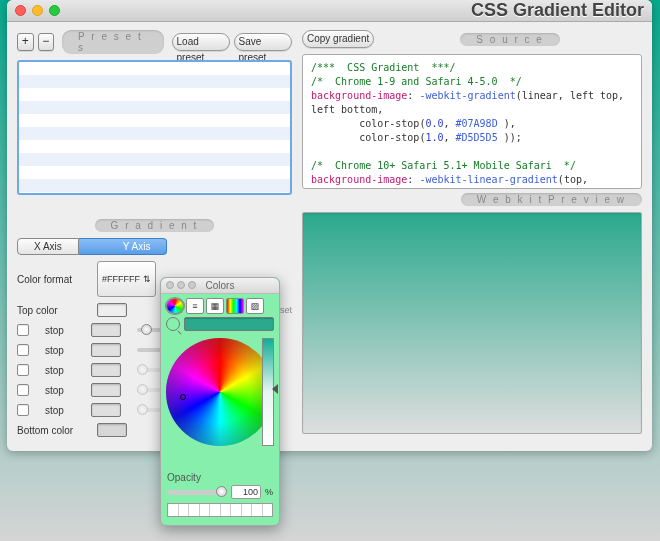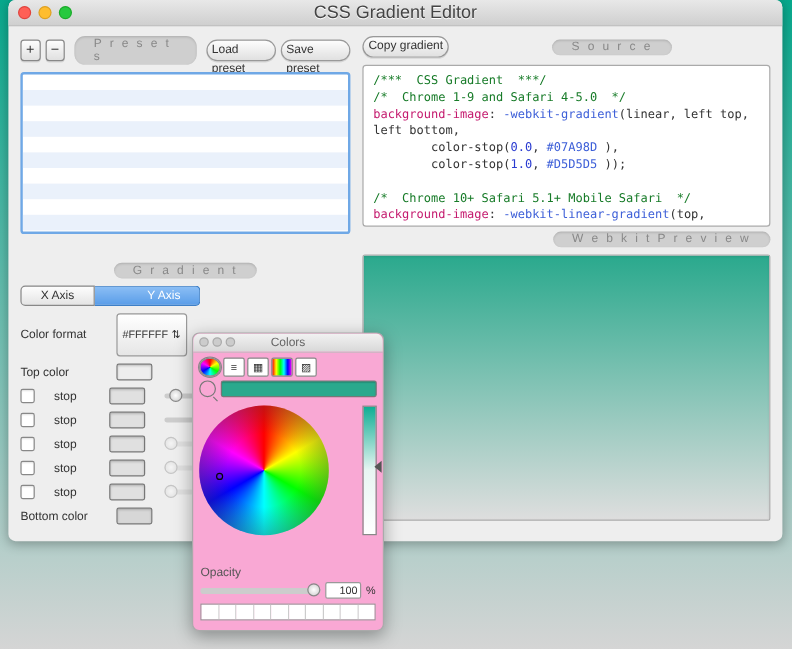--- a/index.html
+++ b/index.html
@@ -27,21 +27,21 @@
     border-bottom:1px solid #aaa;
     display:flex;align-items:center;
     padding:0 8px;
     position: relative;
   }
   .traffic { display:flex; gap:6px; position:absolute; left:8px; }
   .traffic span { width:11px;height:11px;border-radius:50%; display:block; }
   .tl-close{background:#ff5f56;border:1px solid #e0443e;}
   .tl-min{background:#ffbd2e;border:1px solid #dea123;}
   .tl-max{background:#27c93f;border:1px solid #1aab29;}
-  .titlebar .title{flex:1;text-align:center;font-size:15px;color:#444;text-shadow:0 1px 0 #fff;}
+  .titlebar .title{flex:1;text-align:right;font-size:18px;color:#444;text-shadow:0 1px 0 #fff;font-weight:bold;}
   .content{display:flex;gap:10px;padding:8px 10px 14px 10px;}
   .col{display:flex;flex-direction:column;}
   .left{width:275px;}
   .right{flex:1;}
   .toolbar-row{display:flex;align-items:center;gap:4px;margin-bottom:6px;}
   .square-btn{
     width:18px;height:18px;border:1px solid #888;border-radius:3px;
     background:linear-gradient(#fdfdfd,#e0e0e0);
     font-size:12px;line-height:14px;text-align:center;cursor:pointer;
     box-shadow:0 1px 0 rgba(0,0,0,0.1);
@@ -107,22 +107,22 @@
   .kw-func{color:#3d5fd8;}
   .kw-num{color:#2a3bd0;}
   .kw-hex{color:#3d5fd8;}
   .preview-box{
     margin-top:24px;height:222px;border:1px solid #aaa;border-radius:2px;
     box-shadow:inset 0 1px 2px rgba(0,0,0,0.1);
   }
   .spacer{flex:1;}
   
   .color-picker{
-    position:absolute;left:160px;top:277px;width:160px;
-    background:#f9a8d4;border:1px solid #aaa;border-radius:6px;
+    position:absolute;left:160px;top:277px;width:120px;
+    background:#86efac;border:1px solid #aaa;border-radius:6px;
     box-shadow:0 4px 14px rgba(0,0,0,0.35);
     padding-bottom:8px;
     z-index:50;
   }
   .cp-title{
     background:linear-gradient(#f2f2f2,#d8d8d8);
     border-top-left-radius:6px;border-top-right-radius:6px;
     font-size:10px;text-align:center;color:#666;padding:2px 0;
     border-bottom:1px solid #bbb;position:relative;
   }

